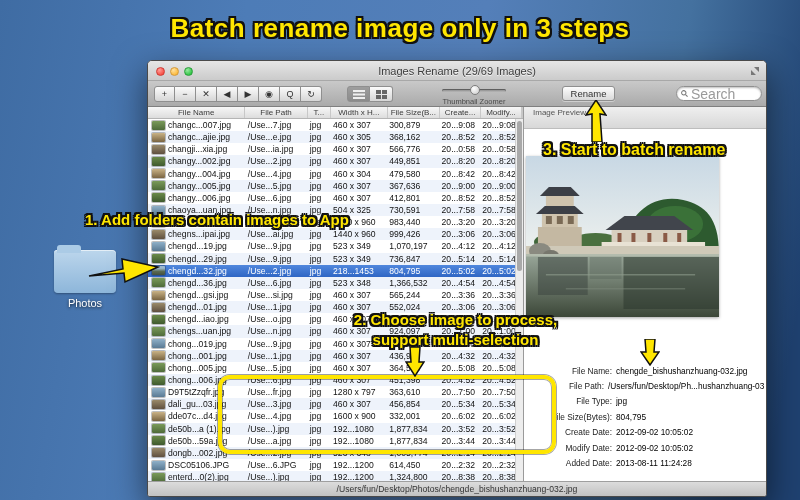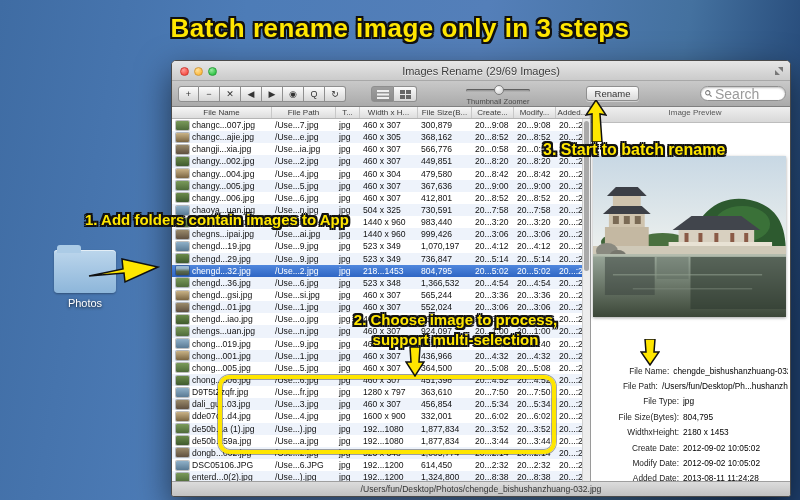--- a/index.html
+++ b/index.html
@@ -23,21 +23,21 @@
 
   
   #folder { position:absolute; left:52px; top:250px; width:66px; text-align:center; z-index:5; }
   #folder-icon { position:relative; width:62px; height:43px; margin:0 auto; border-radius:3px 4px 4px 4px;
     background:linear-gradient(#bcd6ec,#8db6da); box-shadow:inset 0 1px 0 rgba(255,255,255,.6),0 1px 2px rgba(0,0,0,.3); }
   #folder-icon::before { content:""; position:absolute; top:-5px; left:3px; width:24px; height:8px;
     background:#abcbe6; border-radius:3px 3px 0 0; }
   #folder-label { margin-top:4px; color:#fff; font-size:11px; text-shadow:0 1px 3px rgba(0,0,0,.8); }
 
   
-  #window { position:absolute; left:171px; top:60px; width:620px; height:437px; z-index:10;
+  #window { position:absolute; left:147px; top:60px; width:620px; height:437px; z-index:10;
     border-radius:5px 5px 3px 3px; background:#e8e8e8; box-shadow:0 12px 34px rgba(0,0,0,.55);
     border:1px solid #4a4a4a; overflow:hidden; }
   #titlebar { position:relative; height:20px; background:linear-gradient(#e6e6e6,#cbcbcb);
     border-bottom:1px solid #a8a8a8; }
   #window-title { text-align:center; line-height:20px; font-size:11px; color:#3c3c3c; text-shadow:0 1px 0 rgba(255,255,255,.7); }
   .light { position:absolute; top:6px; width:9px; height:9px; border-radius:50%; }
   #light-close { left:8px;  background:radial-gradient(circle at 35% 30%,#ff9d98,#f75349 70%); border:1px solid #ce3a33; }
   #light-min   { left:22px; background:radial-gradient(circle at 35% 30%,#ffe1a0,#fdbc40 70%); border:1px solid #d2993a; }
   #light-zoom  { left:36px; background:radial-gradient(circle at 35% 30%,#9aeaa0,#35c649 70%); border:1px solid #2a9e3b; }
   #expand-icon { position:absolute; right:6px; top:5px; }
@@ -63,21 +63,21 @@
   #rename-button { position:absolute; left:414px; top:5px; width:53px; height:15px; line-height:14px;
     font-size:9.5px; border-radius:3px; }
   #search-field { position:absolute; left:528px; top:5px; width:86px; height:15px; border-radius:8px;
     background:#fff; border:1px solid #8f8f8f; display:flex; align-items:center; padding:0 4px;
     box-shadow:inset 0 1px 2px rgba(0,0,0,.25); }
   #search-input { border:none; outline:none; width:66px; font-size:14px; margin-left:3px; background:transparent; color:#333; }
   #search-input::placeholder { color:#9a9a9a; }
 
   
   #content { position:absolute; top:46px; left:0; right:0; bottom:15px; display:flex; background:#fff; }
-  #table-area { position:relative; width:419px; border-right:1px solid #9a9a9a; overflow:hidden; }
+  #table-area { position:relative; width:376px; border-right:1px solid #9a9a9a; overflow:hidden; }
   #table-header { display:flex; height:12px; background:linear-gradient(#f7f7f7,#ddd);
     border-bottom:1px solid #b5b5b5; }
   .th { font-size:8px; color:#3a3a3a; line-height:11px; text-align:center; border-right:1px solid #c8c8c8;
     overflow:hidden; white-space:nowrap; }
   .tr { display:flex; height:12.15px; align-items:center; background:#fff; }
   .tr.alt { background:#eef3fb; }
   .tr.sel { background:linear-gradient(#5087dd,#2f66c4); }
   .tr.sel .td { color:#fff; }
   .td { font-size:8.6px; color:#111; line-height:12px; white-space:nowrap; overflow:hidden; padding-left:3px; }
   .c0 { width:100px; } .c1 { width:64px; } .c2 { width:24px; } .c3 { width:58px; }
@@ -87,22 +87,22 @@
   .thumb-green { background:linear-gradient(#7a9a5a,#4f6b3a); }
   .thumb-tan { background:linear-gradient(#c9b286,#7a6542); }
   .thumb-blue { background:linear-gradient(#8fb0c8,#5a7a94); }
   .thumb-olive { background:linear-gradient(#6b8a4a,#3f5a2e); }
   .thumb-brown { background:linear-gradient(#9a8a6a,#5f5040); }
   .thumb-lake { background:linear-gradient(#9ab8cf 25%,#5a6b52 60%,#44503f); }
   #table-scrollbar { position:absolute; right:0; top:12px; bottom:0; width:8px; background:#ededed; border-left:1px solid #cfcfcf; }
   #scroll-thumb { position:absolute; left:1px; top:2px; width:5px; height:150px; border-radius:3px; background:#a9a9a9; }
 
   #panel { position:relative; flex:1; background:#fff; }
-  #preview-header { height:16px; background:linear-gradient(#efefef,#d8d8d8); border-bottom:1px solid #bdbdbd;
-    text-align:center; font-size:8px; color:#555; line-height:11px;padding-left:9px; }
+  #preview-header { height:22px; background:linear-gradient(#efefef,#d8d8d8); border-bottom:1px solid #bdbdbd;
+    font-size:8px; color:#555; line-height:11px;padding-left:9px; }
   #preview-photo { position:absolute; left:2px; top:49px; width:193px; height:161px;
     box-shadow:0 1px 3px rgba(0,0,0,.35); }
   #metadata-list { position:absolute; left:0; top:256px; right:2px; }
   .meta-row { display:flex; height:15.4px; align-items:center;padding-left:12px; }
   .meta-label { width:76px; text-align:right; font-size:8.3px; color:#222; }
   .meta-value { margin-left:4px; font-size:8.3px; color:#000; white-space:nowrap; overflow:hidden; }
 
   #statusbar { position:absolute; left:0; right:0; bottom:0; height:15px;
     background:linear-gradient(#dcdcdc,#c2c2c2); border-top:1px solid #9f9f9f;
     text-align:center; font-size:8.6px; color:#333; line-height:14px; }
@@ -662,24 +662,20 @@
             </div>
             <div class="meta-row">
               <span class="meta-label">File Type:</span>
               <span class="meta-value">jpg</span>
             </div>
             <div class="meta-row">
               <span class="meta-label">File Size(Bytes):</span>
               <span class="meta-value">804,795</span>
             </div>
             <div class="meta-row">
-              <span class="meta-label">WidthxHeight:</span>
-              <span class="meta-value">2180 x 1453</span>
-            </div>
-            <div class="meta-row">
               <span class="meta-label">Create Date:</span>
               <span class="meta-value">2012-09-02  10:05:02</span>
             </div>
             <div class="meta-row">
               <span class="meta-label">Modify Date:</span>
               <span class="meta-value">2012-09-02  10:05:02</span>
             </div>
             <div class="meta-row">
               <span class="meta-label">Added Date:</span>
               <span class="meta-value">2013-08-11  11:24:28</span>

